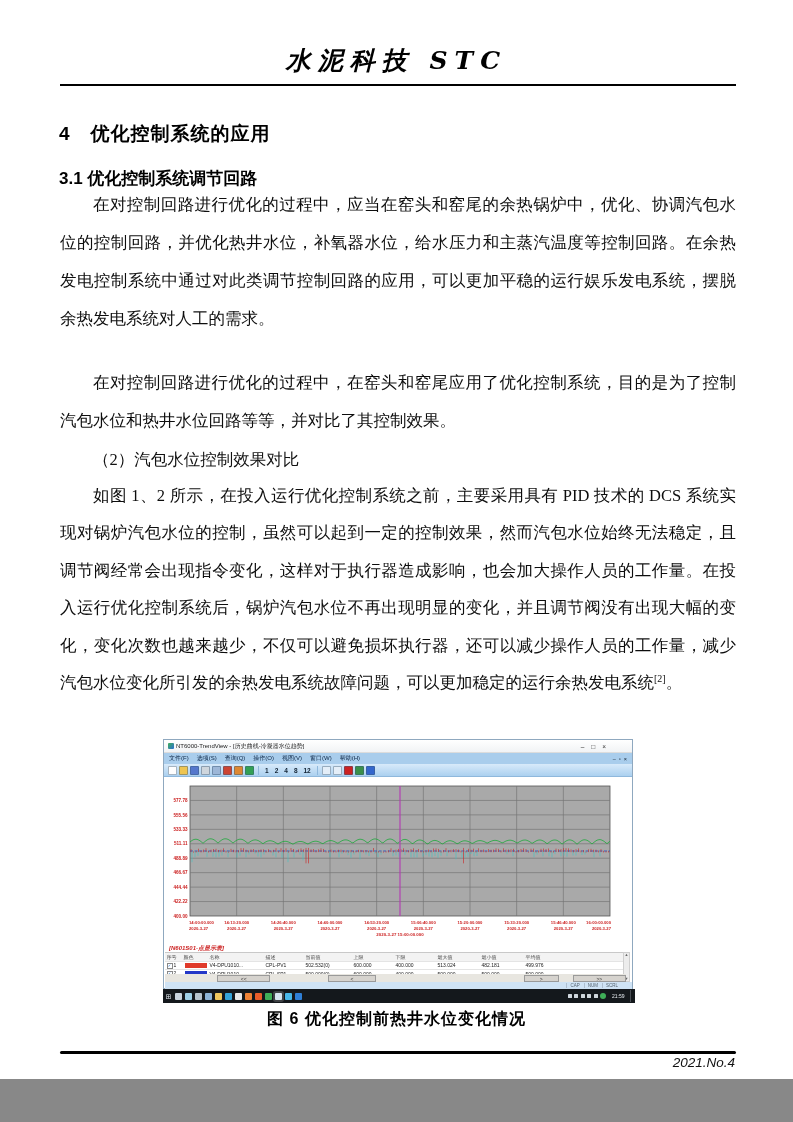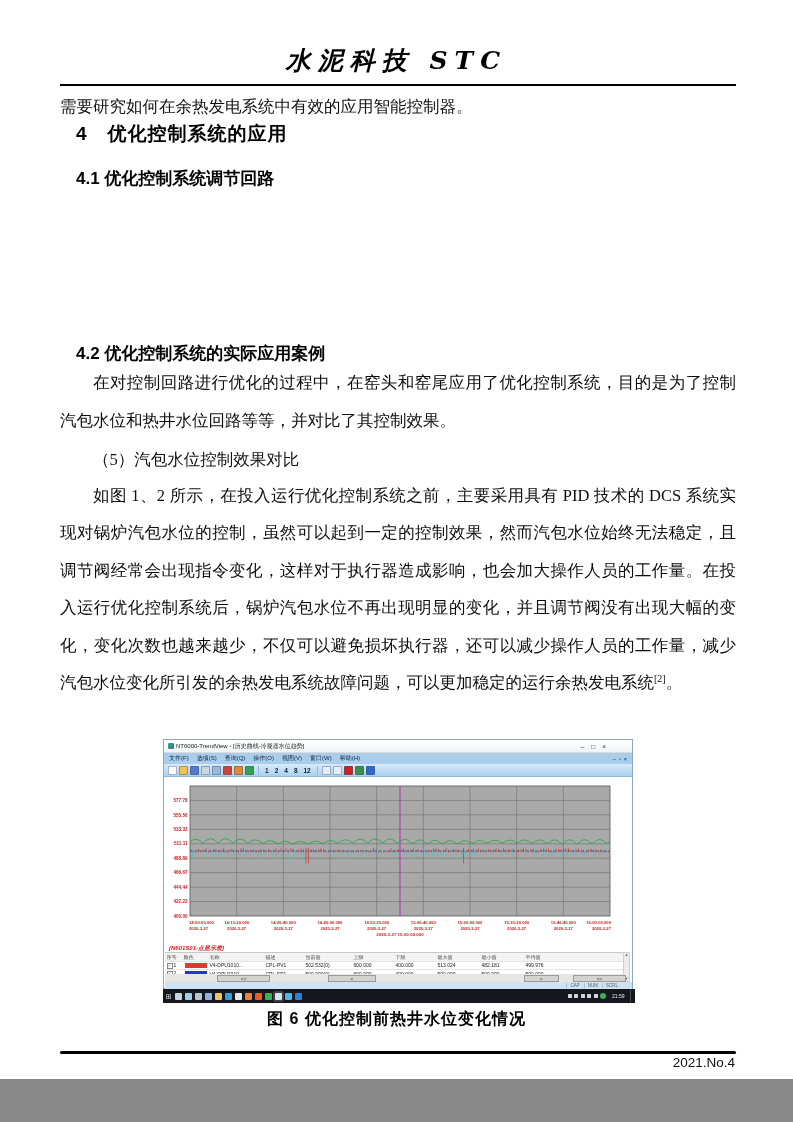--- a/index.html
+++ b/index.html
@@ -4,35 +4,35 @@
 <style>
   html,body{margin:0;padding:0;background:#888;}
   #page{position:relative;width:793px;height:1079px;background:#ffffff;margin:0 auto;overflow:hidden;
         font-family:"Liberation Serif","DejaVu Serif",serif;color:#111;}
   .abs{position:absolute;}
   
   #journal-title{top:44px;left:0;width:100%;text-align:center;font-family:"DejaVu Serif",serif;
     font-style:italic;font-weight:700;font-size:25px;letter-spacing:7px;color:#000;}
   #header-rule{top:84px;left:60px;width:676px;height:2px;background:#000;}
   #intro-line{top:89px;left:60px;width:676px;font-size:16.5px;line-height:36px;}
-  .h1{left:76px;font-family:"Liberation Sans","DejaVu Sans",sans-serif;font-weight:700;color:#000;}
+  .h1{left:59px;font-family:"Liberation Sans","DejaVu Sans",sans-serif;font-weight:700;color:#000;}
   #heading-4{top:121px;font-size:19px;letter-spacing:1px;}
   #heading-4-1{top:167px;font-size:17px;}
   #heading-4-2{top:342px;font-size:17px;}
   .para{left:60px;width:676px;font-size:16.5px;line-height:38px;text-align:justify;text-indent:2em;color:#0d0d0d;}
   #para-4-1{top:186px;}
   #para-4-2{top:364px;}
   #list-item-1{top:441px;left:60px;width:676px;font-size:16.5px;line-height:38px;text-indent:2em;}
   #para-compare{top:477px;line-height:37.4px;}
   #para-compare sup{font-size:10px;line-height:0;}
   #figure-caption{top:1009px;left:0;width:100%;text-align:center;
     font-family:"Liberation Sans","DejaVu Sans",sans-serif;font-weight:700;font-size:16px;letter-spacing:1px;color:#000;}
   #footer-rule{top:1051px;left:60px;width:676px;height:2.5px;background:#000;border-radius:2px;}
   #page-number{top:1056px;left:0;width:100%;text-align:center;font-family:"Liberation Sans",sans-serif;font-size:12.5px;}
-  #issue-number{top:1055px;right:58px;font-family:"Liberation Sans",sans-serif;font-size:13.5px;}
+  #issue-number{top:1055px;right:58px;font-family:"Liberation Sans",sans-serif;font-size:13.5px;font-style:italic;}
   
   #shot{top:739px;left:163px;width:472px;height:264px;font-family:"Liberation Sans","DejaVu Sans",sans-serif;}
   #win{position:absolute;left:0;top:0;width:470px;height:250px;border:1px solid #8fa8bf;background:#fff;box-sizing:border-box;}
   #titlebar{position:absolute;left:0;top:0;width:100%;height:13px;background:linear-gradient(#ffffff,#f1f3f5);
     display:flex;align-items:center;font-size:6px;color:#222;box-sizing:border-box;padding:0 4px;border-bottom:1px solid #dcdcdc;}
   #app-icon{width:6px;height:6px;background:linear-gradient(135deg,#3fae58,#2a6fd4);border-radius:1px;margin-right:2px;flex:0 0 auto;}
   #win-title{flex:1;white-space:nowrap;overflow:hidden;}
   #win-controls{display:flex;gap:7px;margin-right:22px;font-size:6.5px;color:#333;}
   #menubar{position:absolute;left:0;top:13px;width:100%;height:11px;background:#a9cdec;display:flex;align-items:center;
     gap:8px;padding:0 5px;box-sizing:border-box;font-size:6px;color:#0b2545;}
@@ -72,26 +72,25 @@
   #show-desktop{width:2px;height:12px;border-left:1px solid #4a4f55;}
 </style>
 </head>
 <body>
 
 <div id="page">
 
   <div id="journal-title" class="abs">水泥科技 STC</div>
   <div id="header-rule" class="abs"></div>
 
-  <div id="intro-line" class="abs">需要研究如何在余热发电系统中有效的应用智能控制器。</div>
   <div id="heading-4" class="abs h1">4　优化控制系统的应用</div>
-  <div id="heading-4-1" class="abs h1">4.1 优化控制系统调节回路</div>
-  <div id="heading-4-2" class="abs h1">4.2 优化控制系统的实际应用案例</div>
+  <div id="heading-4-1" class="abs h1">3.1 优化控制系统调节回路</div>
+  <div id="para-4-1" class="abs para">在对控制回路进行优化的过程中，应当在窑头和窑尾的余热锅炉中，优化、协调汽包水位的控制回路，并优化热井水位，补氧器水位，给水压力和主蒸汽温度等控制回路。在余热发电控制系统中通过对此类调节控制回路的应用，可以更加平稳的运行娱乐发电系统，摆脱余热发电系统对人工的需求。</div>
   <div id="para-4-2" class="abs para">在对控制回路进行优化的过程中，在窑头和窑尾应用了优化控制系统，目的是为了控制汽包水位和热井水位回路等等，并对比了其控制效果。</div>
-  <div id="list-item-1" class="abs">（5）汽包水位控制效果对比</div>
+  <div id="list-item-1" class="abs">（2）汽包水位控制效果对比</div>
   <div id="para-compare" class="abs para"><span>如图 1、2 所示，在投入运行优化控制系统之前，主要采用具有 PID 技术的 DCS 系统实现对锅炉汽包水位的控制，虽然可以起到一定的控制效果，然而汽包水位始终无法稳定，且调节阀经常会出现指令变化，这样对于执行器造成影响，也会加大操作人员的工作量。在投入运行优化控制系统后，锅炉汽包水位不再出现明显的变化，并且调节阀没有出现大幅的变化，变化次数也越来越少，不仅可以避免损坏执行器，还可以减少操作人员的工作量，减少汽包水位变化所引发的余热发电系统故障问题，可以更加稳定的运行余热发电系统</span><sup>[2]</sup><span>。</span></div>
 
   <div id="shot" class="abs">
     <div id="win">
       <div id="titlebar">
         <span id="app-icon"></span>
         <span id="win-title">NT6000-TrendView - [历史曲线-冷凝器水位趋势]</span>
         <span id="win-controls">
             <span>–</span>
             <span>□</span>

